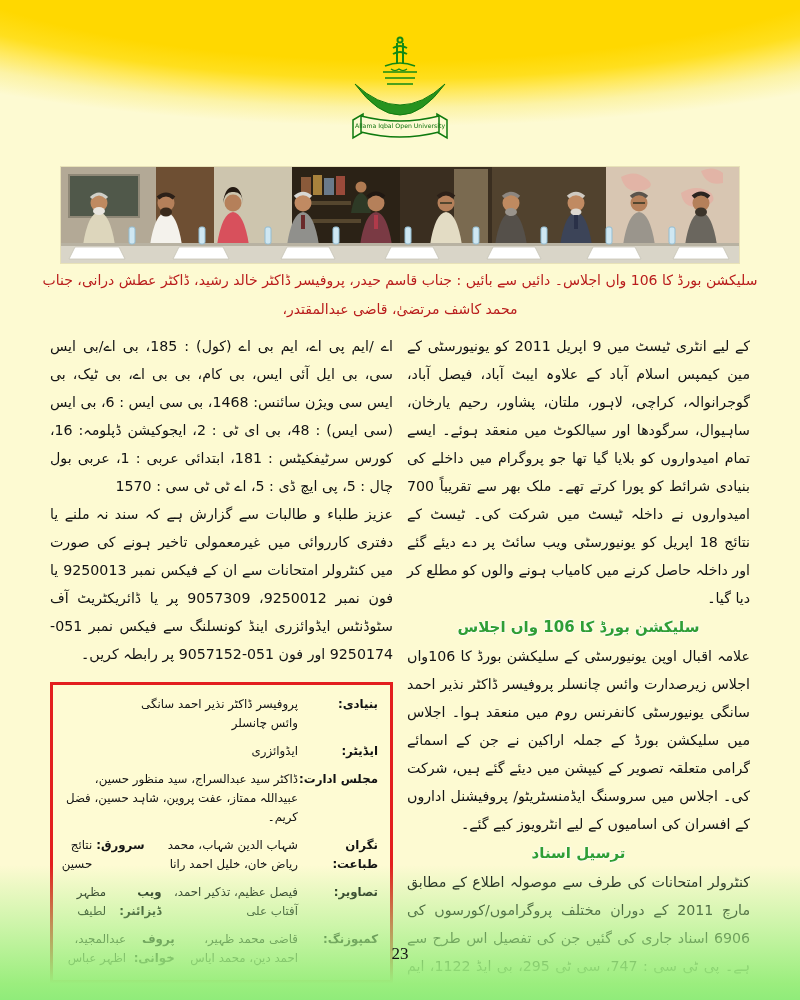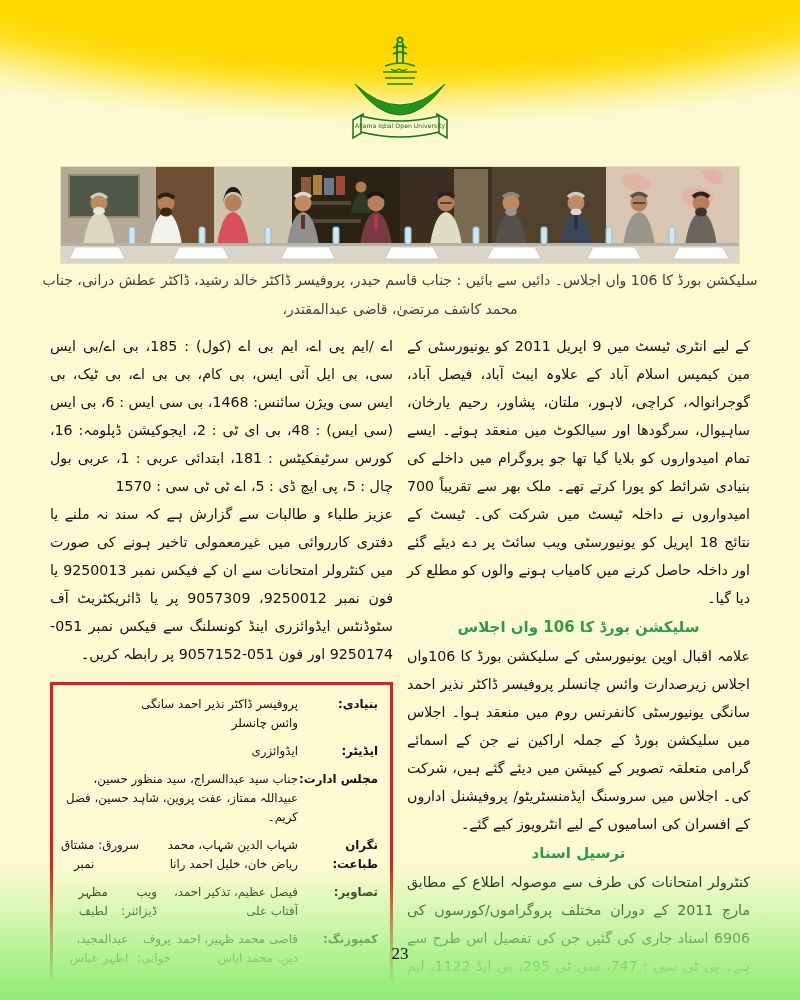--- a/index.html
+++ b/index.html
@@ -20,21 +20,21 @@
   
   .photo-frame{
     position:absolute;top:167px;left:61px;width:678px;height:96px;
     background:#40301f;box-shadow:0 0 0 1px #e8e2b8;
   }
   .photo-frame svg{display:block;}
   
   .caption{
     position:absolute;top:266px;left:38px;width:724px;
     direction:rtl;text-align:center;
-    font-size:14px;line-height:29px;color:#404040;
+    font-size:14px;line-height:29px;color:#b91c1c;
   }
   
   .columns{
     position:absolute;top:332px;left:50px;width:700px;
     direction:rtl;display:flex;gap:14px;
   }
   .col{width:343px;text-align:justify;font-size:14.2px;line-height:28px;color:#121212;}
   .col p{margin:0;}
   .green-heading{
     color:#2f9e35;text-align:center;font-weight:bold;font-size:15px;
@@ -46,21 +46,21 @@
     border:3px solid #e31e1e;
     margin-top:14px;padding:10px 12px 12px 8px;
     font-size:11.8px;line-height:19px;text-align:right;
     background:rgba(255,252,214,0.35);
   }
   .crow{display:flex;margin-bottom:9px;}
   .crow:last-child{margin-bottom:0;}
   .clabel{flex:0 0 80px;font-weight:bold;}
   .cvalue{flex:1 1 auto;}
   .csub{display:block;}
-  .clabel2{font-weight:normal;margin-inline-start:auto;padding-inline-start:6px;}
+  .clabel2{font-weight:bold;margin-inline-start:auto;padding-inline-start:6px;}
   .cvalue2{padding-inline-start:4px;}
   
   .footer-green{
     position:absolute;left:0;bottom:0;width:800px;height:135px;pointer-events:none;
     background:linear-gradient(to bottom, rgba(151,236,125,0) 0%, rgba(164,240,135,0.55) 45%, #9bee7e 88%, #90ec7a 100%);
   }
   .page-number{
     position:absolute;bottom:36px;left:0;width:800px;text-align:center;
     font-family:"Liberation Serif", serif;font-size:17px;color:#151515;
   }
@@ -220,27 +220,27 @@
           <span>پروفیسر ڈاکٹر نذیر احمد سانگی</span>
           <span class="csub">وائس چانسلر</span>
         </span>
       </div>
       <div class="crow">
         <span class="clabel">ایڈیٹر:</span>
         <span class="cvalue">ایڈوائزری</span>
       </div>
       <div class="crow">
         <span class="clabel">مجلس ادارت:</span>
-        <span class="cvalue">جناب سید عبدالسراج، سید منظور حسین، عبیداللہ ممتاز، عفت پروین، شاہد حسین، فضل کریم۔</span>
+        <span class="cvalue">ڈاکٹر سید عبدالسراج، سید منظور حسین، عبیداللہ ممتاز، عفت پروین، شاہد حسین، فضل کریم۔</span>
       </div>
       <div class="crow">
         <span class="clabel">نگران طباعت:</span>
         <span class="cvalue">شہاب الدین شہاب، محمد ریاض خان، خلیل احمد رانا</span>
         <span class="clabel2">سرورق:</span>
-        <span class="cvalue2">مشتاق نمبر</span>
+        <span class="cvalue2">نتائج حسین</span>
       </div>
       <div class="crow">
         <span class="clabel">تصاویر:</span>
         <span class="cvalue">فیصل عظیم، تذکیر احمد، آفتاب علی</span>
         <span class="clabel2">ویب ڈیزائنر:</span>
         <span class="cvalue2">مظہر لطیف</span>
       </div>
       <div class="crow">
         <span class="clabel">کمپوزنگ:</span>
         <span class="cvalue">قاضی محمد ظہیر، احمد دین، محمد ایاس</span>

